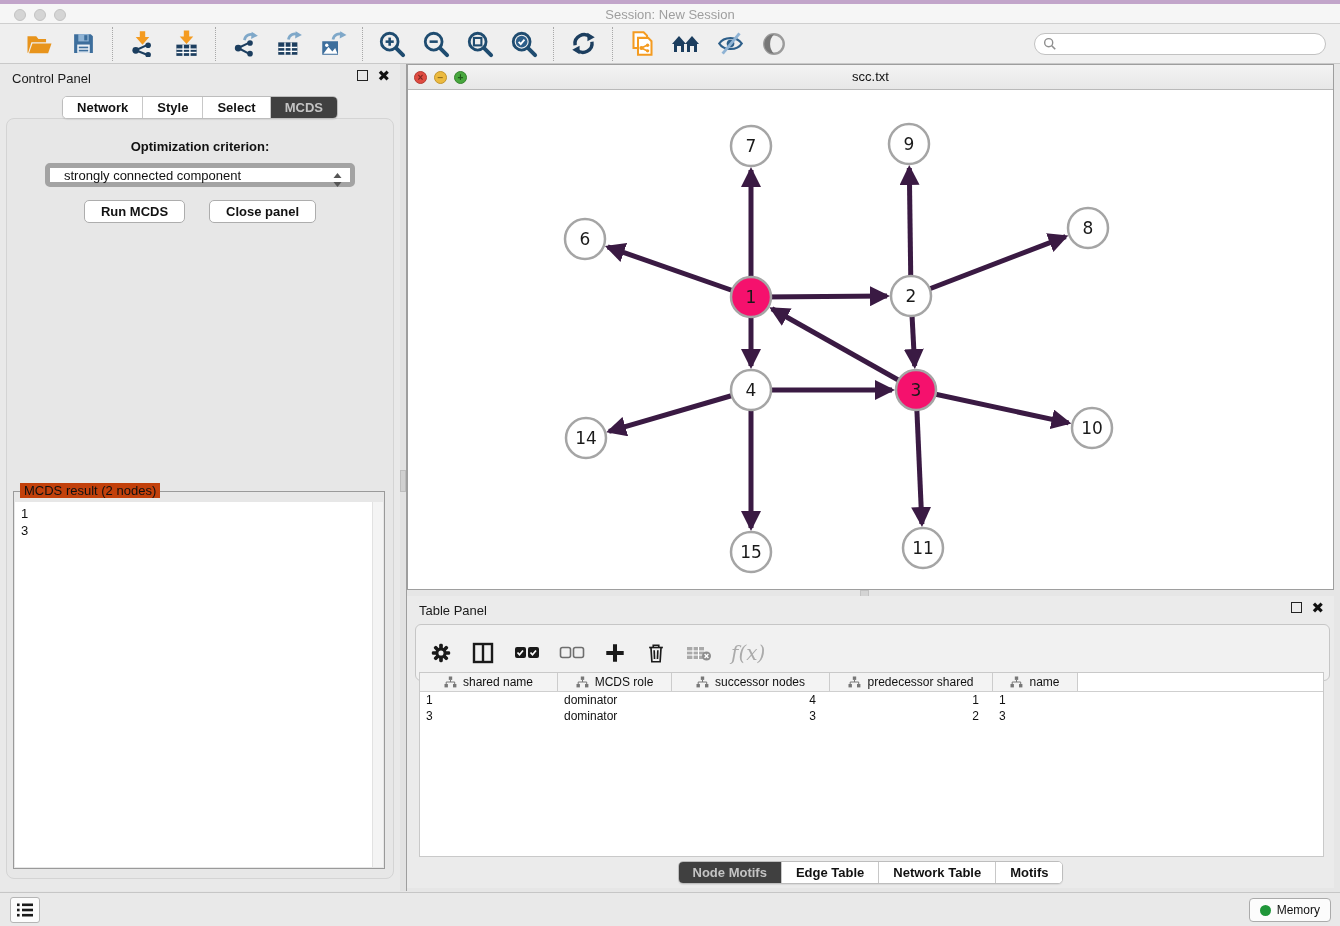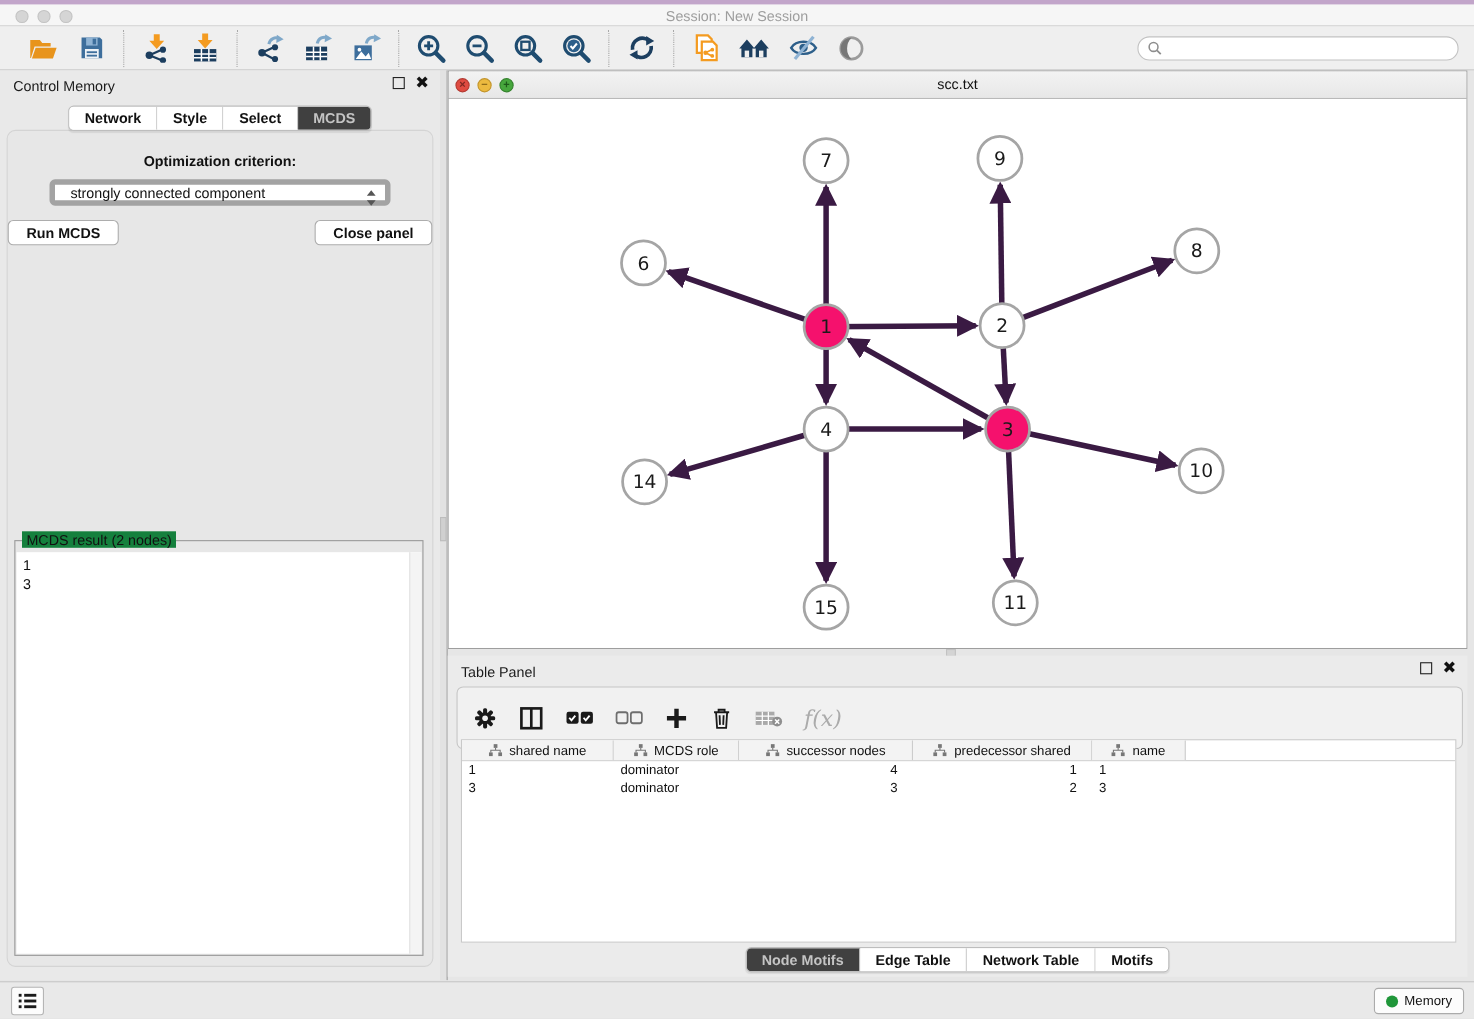--- a/index.html
+++ b/index.html
@@ -47,27 +47,27 @@
   .seg .tab:last-child { border-right:none; }
   .seg .tab.active { background:#404040; color:#C4C4C4; }
 
   .cp-content { position:absolute; left:6px; right:6px; top:54px; bottom:12px;
     background:#E7E7E7; border:1px solid #D4D4D4; border-radius:8px; }
   .opt-label { text-align:center; font-size:13px; font-weight:600; color:#111; margin-top:20px; }
   .select { position:relative; margin:9px 38px 0 38px; height:24px; background:#FFF;
     border:5px solid #a3a3a3; border-radius:5px; display:flex; align-items:center;
     padding:0 26px 0 14px; font-size:13px; color:#111; }
   .select .chevrons { position:absolute; right:7px; top:4px; }
-  .btn-row { display:flex; justify-content:space-between; gap:24px; margin-top:13px; }
+  .btn-row { display:flex; justify-content:center; gap:24px; margin-top:13px; }
   .btn { background:#FFF; border:1px solid #ADADAD; border-radius:5px; height:23px;
     padding:0 16px; font-size:13px; font-weight:600; color:#111; display:flex; align-items:center; }
 
   .fieldset { position:absolute; left:6px; right:8px; top:372px; height:378px;
     border:1px solid #9A9A9A; }
-  .legend { position:absolute; top:-9px; left:6px; background:#15803d; padding:0 4px;
+  .legend { position:absolute; top:-9px; left:6px; background:#c2410c; padding:0 4px;
     font-size:13px; color:#111; }
   .fs-inner { position:absolute; left:1px; right:1px; top:10px; bottom:1px; background:#FFF;
     font-size:13px; line-height:17px; color:#111; padding:3px 6px; white-space:pre; overflow:hidden; }
   .fs-scroll { position:absolute; right:1px; top:10px; bottom:1px; width:11px;
     background:#F4F4F4; border-left:1px solid #E2E2E2; }
 
   
   .v-divider { position:absolute; left:400px; top:64px; width:7px; height:827px; background:#E2E2E2; }
   .v-divider .bar { position:absolute; left:6px; top:0; bottom:0; width:1px; background:#9E9E9E; }
   .v-handle { position:absolute; left:0px; top:406px; width:6px; height:22px;
@@ -302,21 +302,21 @@
     <svg width="14" height="14" viewBox="0 0 16 16">
         <circle cx="6.5" cy="6.5" r="4.6" fill="none" stroke="#8E8E8E" stroke-width="1.6"></circle>
         <line x1="10" y1="10" x2="14" y2="14" stroke="#8E8E8E" stroke-width="1.8"></line>
       </svg>
     <input type="text" placeholder="" style="">
   </div>
 </div>
 
 <div class="control-panel">
   <div class="panel-header">
-    <span class="panel-title">Control Memory</span>
+    <span class="panel-title">Control Panel</span>
     <span class="panel-btns">
       <span class="float-btn"></span>
       <span class="close-x">✖</span>
     </span>
   </div>
   <div class="seg-tabs">
     <div class="seg" id="cp-tabs">
         <span class="tab">Network</span>
         <span class="tab">Style</span>
         <span class="tab">Select</span>

